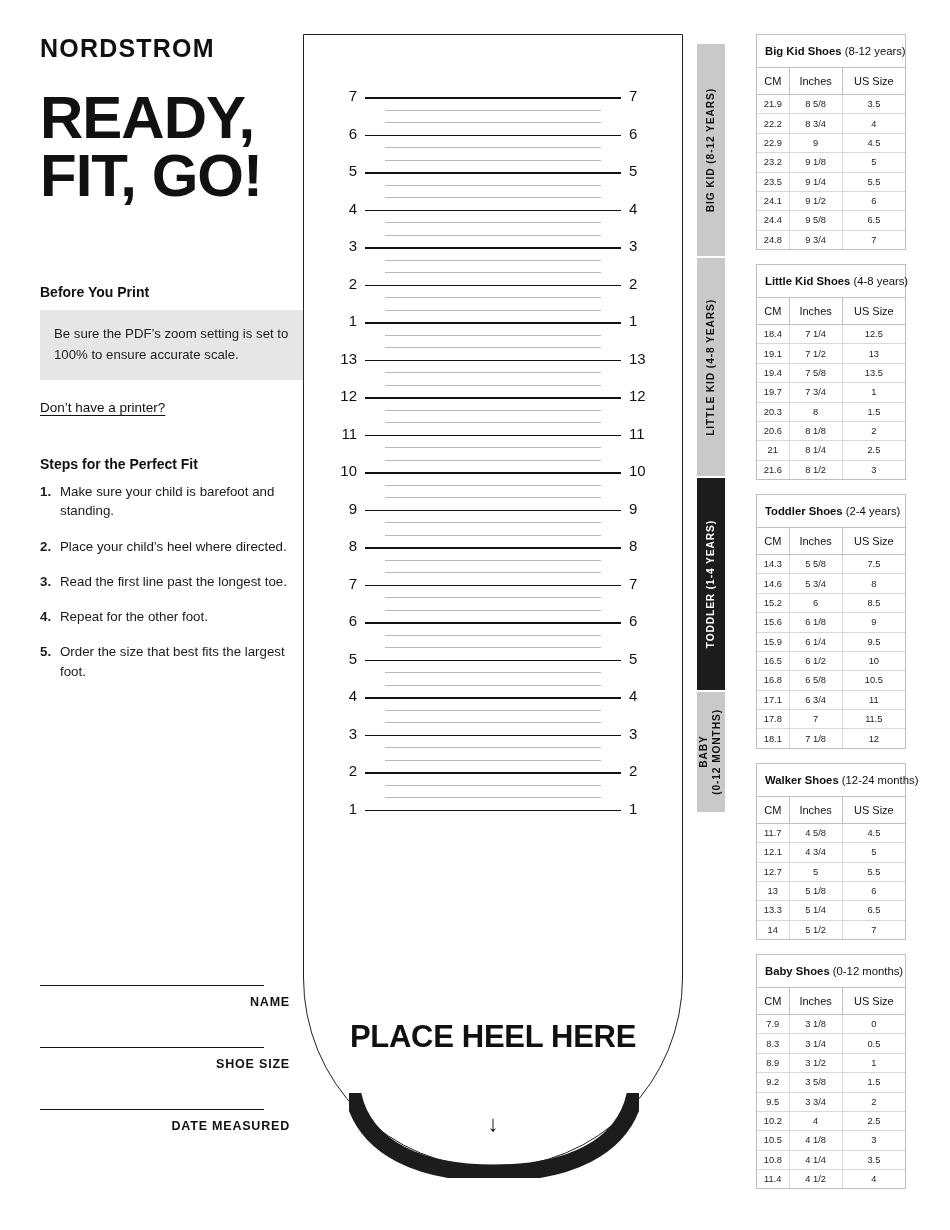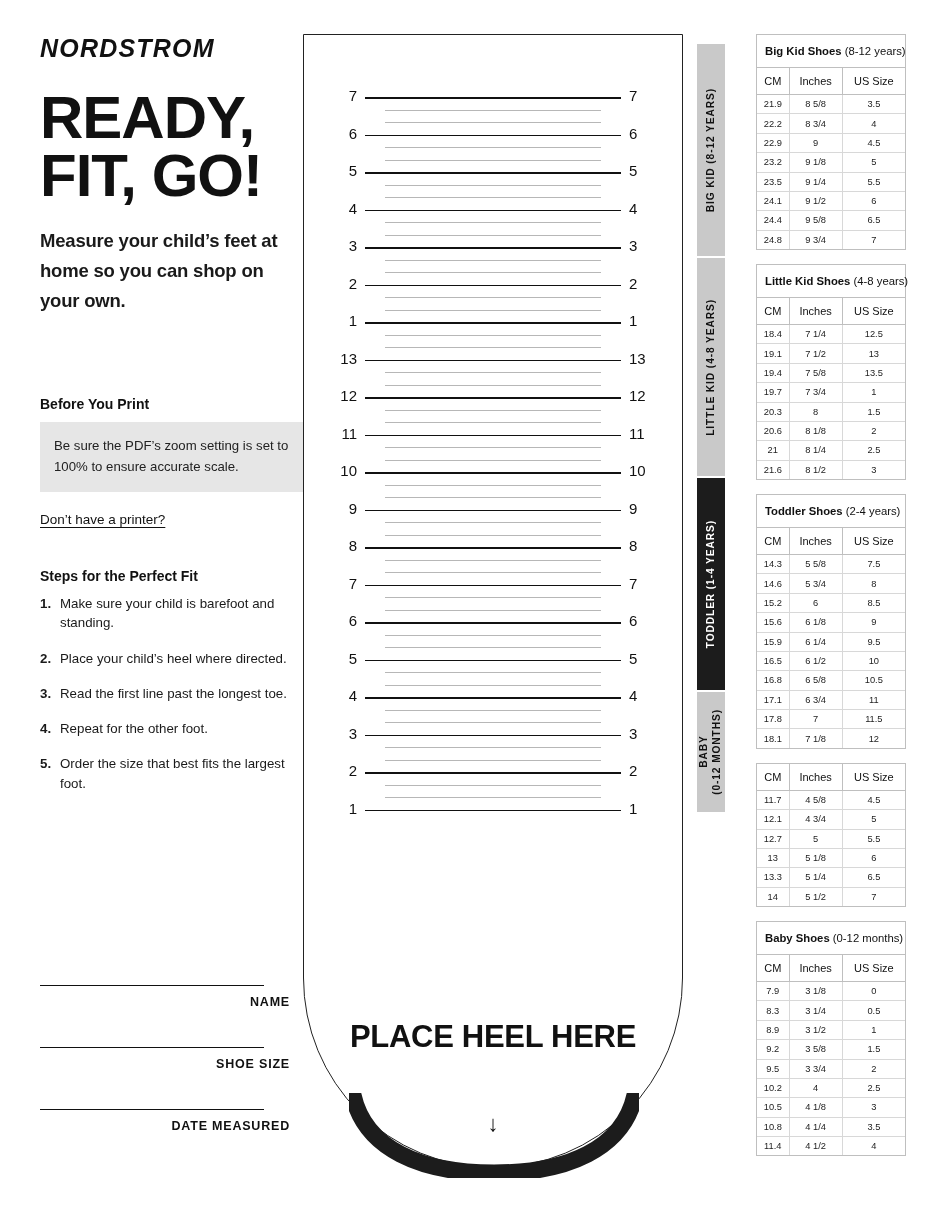--- a/index.html
+++ b/index.html
@@ -20,21 +20,20 @@
     left: 40px;
     top: 34px;
     width: 250px;
   }
   #brand-logo {
     font-size: 25px;
     font-weight: bold;
     letter-spacing: 1.2px;
     color: #111;
     margin-bottom: 26px;
-    font-style: italic;
   }
   #headline {
     font-size: 60px;
     line-height: 0.96;
     font-weight: bold;
     letter-spacing: -1px;
     color: #111;
     margin-bottom: 22px;
   }
   #subhead {
@@ -250,21 +249,20 @@
 </style>
 </head>
 <body>
 
 <div id="left-col">
   <div id="brand-logo">NORDSTROM</div>
   <div id="headline">
       <div>READY,</div>
       <div>FIT, GO!</div>
     </div>
-  <div id="subhead">Measure your child’s feet at home so you can shop on your own.</div>
 
   <div id="before-print-block">
     <div class="section-title">Before You Print</div>
     <div id="print-note">Be sure the PDF’s zoom setting is set to 100% to ensure accurate scale.</div>
     <a href="#" id="no-printer-link">Don’t have a printer?</a>
   </div>
 
   <div id="steps-block">
     <div class="section-title">Steps for the Perfect Fit</div>
     <ul id="steps-list">
@@ -716,20 +714,21 @@
           </tr>
           <tr>
             <td>18.1</td>
             <td>7 1/8</td>
             <td>12</td>
           </tr>
         </tbody>
       </table>
     </div>
     <div class="size-table">
+      <div class="tbl-title"><span>Walker Shoes</span><span class="rng"> (12-24 months)</span></div>
       <table class="sz">
         <thead>
           <tr>
             <th>CM</th>
             <th>Inches</th>
             <th>US Size</th>
           </tr>
         </thead>
         <tbody>
           <tr>

